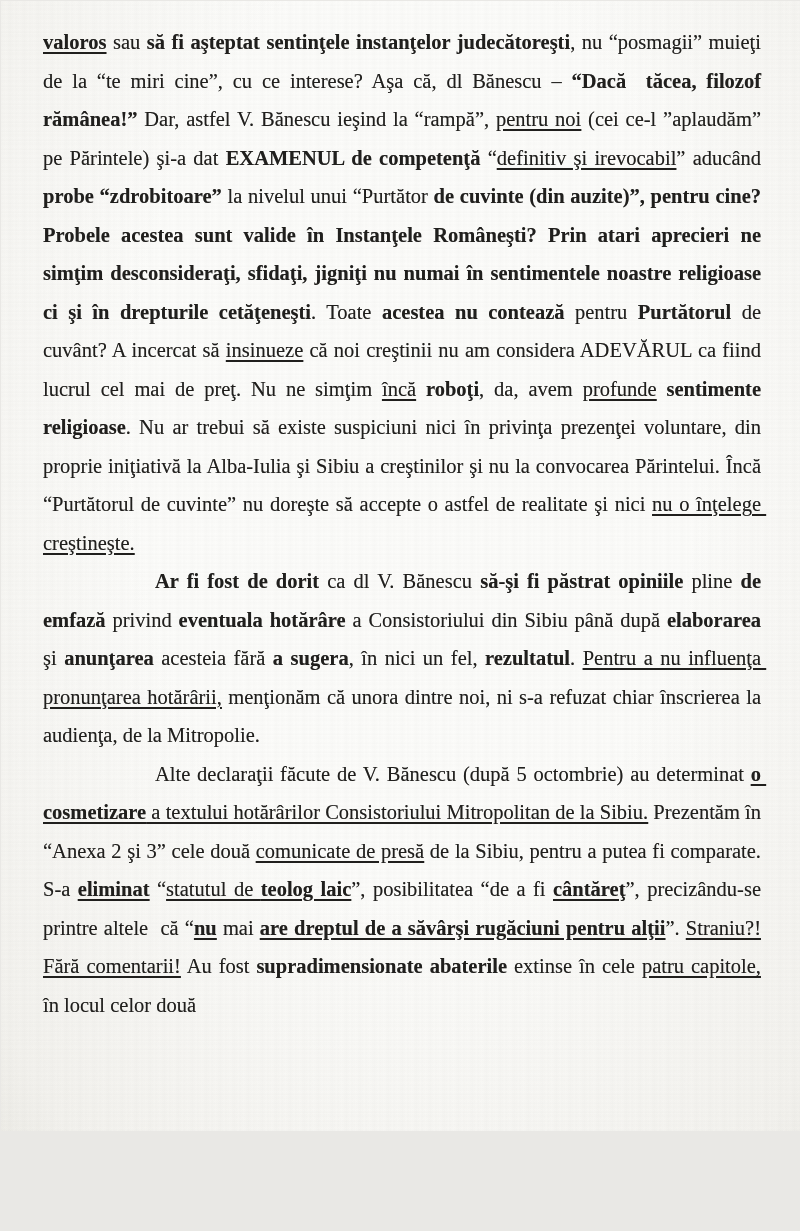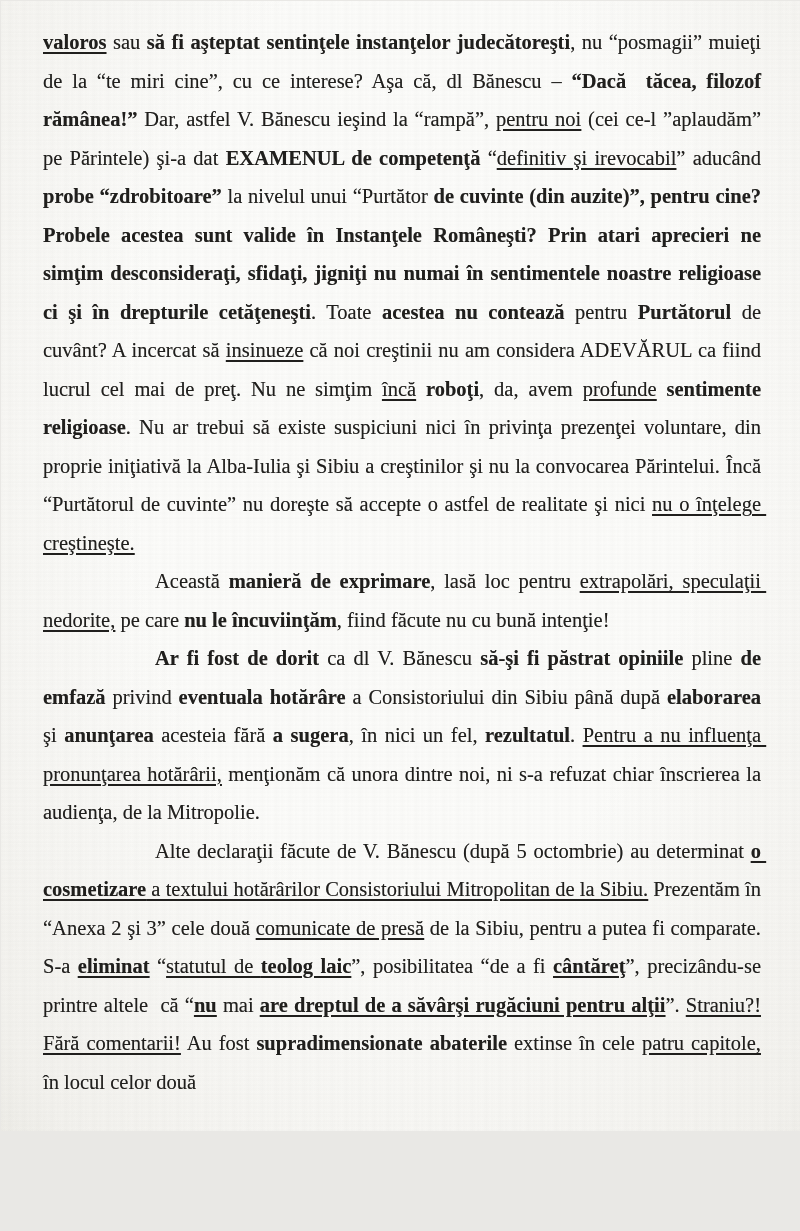--- a/index.html
+++ b/index.html
@@ -60,18 +60,17 @@
     text-shadow: 0 0 0.6px rgba(32,31,29,0.45);
   }
 </style>
 </head>
 <body>
 
 <div class="page">
   <div class="noise"></div>
   <div class="text-block">
       <p class="para"><span class="run b u">valoros</span><span class="run"> sau </span><span class="run b">să fi aşteptat sentinţele instanţelor judecătoreşti</span><span class="run">, nu “posmagii” muieţi de la “te miri cine”, cu ce interese? Aşa că, dl Bănescu – </span><span class="run b">“Dacă  tăcea, filozof rămânea!”</span><span class="run"> Dar, astfel V. Bănescu ieşind la “rampă”, </span><span class="run u">pentru noi</span><span class="run"> (cei ce-l ”aplaudăm” pe Părintele) şi-a dat </span><span class="run b">EXAMENUL de competenţă</span><span class="run"> “</span><span class="run u">definitiv şi irevocabil</span><span class="run">” aducând </span><span class="run b">probe “zdrobitoare”</span><span class="run"> la nivelul unui “Purtător </span><span class="run b">de cuvinte (din auzite)”, pentru cine?  Probele acestea sunt valide în Instanţele Româneşti? Prin atari aprecieri ne simţim desconsideraţi, sfidaţi, jigniţi nu numai în sentimentele noastre religioase ci şi în drepturile cetăţeneşti</span><span class="run">. Toate </span><span class="run b">acestea nu contează</span><span class="run"> pentru </span><span class="run b">Purtătorul</span><span class="run"> de cuvânt? A incercat să </span><span class="run u">insinueze</span><span class="run"> că noi creştinii nu am considera ADEVĂRUL ca fiind  lucrul cel mai de preţ. Nu ne simţim </span><span class="run u">încă</span><span class="run"> </span><span class="run b">roboţi</span><span class="run">, da, avem </span><span class="run u">profunde</span><span class="run"> </span><span class="run b">sentimente religioase</span><span class="run">. Nu ar trebui să existe suspiciuni nici în privinţa prezenţei voluntare, din proprie iniţiativă la Alba-Iulia şi Sibiu a creştinilor şi nu la convocarea Părintelui. Încă “Purtătorul de cuvinte” nu doreşte să accepte o astfel de realitate şi nici </span><span class="run u">nu o înţelege creştineşte.</span></p>
-      <p class="para indent"><span class="run">Această </span><span class="run b">manieră de exprimare</span><span class="run">, lasă loc pentru </span><span class="run u">extrapolări, speculaţii nedorite,</span><span class="run"> pe care </span><span class="run b">nu le încuviinţăm</span><span class="run">, fiind făcute nu cu bună intenţie!</span></p>
       <p class="para indent"><span class="run b">Ar fi fost de dorit</span><span class="run"> ca dl V. Bănescu </span><span class="run b">să-şi fi păstrat opiniile</span><span class="run"> pline </span><span class="run b">de emfază</span><span class="run"> privind </span><span class="run b">eventuala hotărâre</span><span class="run"> a Consistoriului din Sibiu până după </span><span class="run b">elaborarea</span><span class="run"> şi </span><span class="run b">anunţarea</span><span class="run"> acesteia fără </span><span class="run b">a sugera</span><span class="run">, în nici un fel, </span><span class="run b">rezultatul</span><span class="run">. </span><span class="run u">Pentru a nu influenţa pronunţarea hotărârii,</span><span class="run"> menţionăm că unora dintre noi, ni s-a refuzat chiar înscrierea la audienţa, de la Mitropolie.</span></p>
       <p class="para indent"><span class="run">Alte declaraţii făcute de V. Bănescu (după 5 octombrie) au determinat </span><span class="run b u">o cosmetizare</span><span class="run u"> a textului hotărârilor Consistoriului Mitropolitan de la Sibiu.</span><span class="run"> Prezentăm în “Anexa 2 şi 3” cele două </span><span class="run u">comunicate de presă</span><span class="run"> de la Sibiu, pentru a putea fi comparate. S-a </span><span class="run b u">eliminat</span><span class="run"> “</span><span class="run u">statutul de </span><span class="run b u">teolog laic</span><span class="run">”, posibilitatea “de a fi </span><span class="run b u">cântăreţ</span><span class="run">”, precizându-se printre altele  că “</span><span class="run b u">nu</span><span class="run"> mai </span><span class="run b u">are dreptul de a săvârşi rugăciuni pentru alţii</span><span class="run">”. </span><span class="run u">Straniu?!</span><span class="run"> </span><span class="run u">Fără comentarii!</span><span class="run"> Au fost </span><span class="run b">supradimensionate abaterile</span><span class="run"> extinse în cele </span><span class="run u">patru capitole,</span><span class="run"> în locul celor două</span></p>
     </div>
   <div class="page-number">8</div>
 </div>
 
 </body></html>

